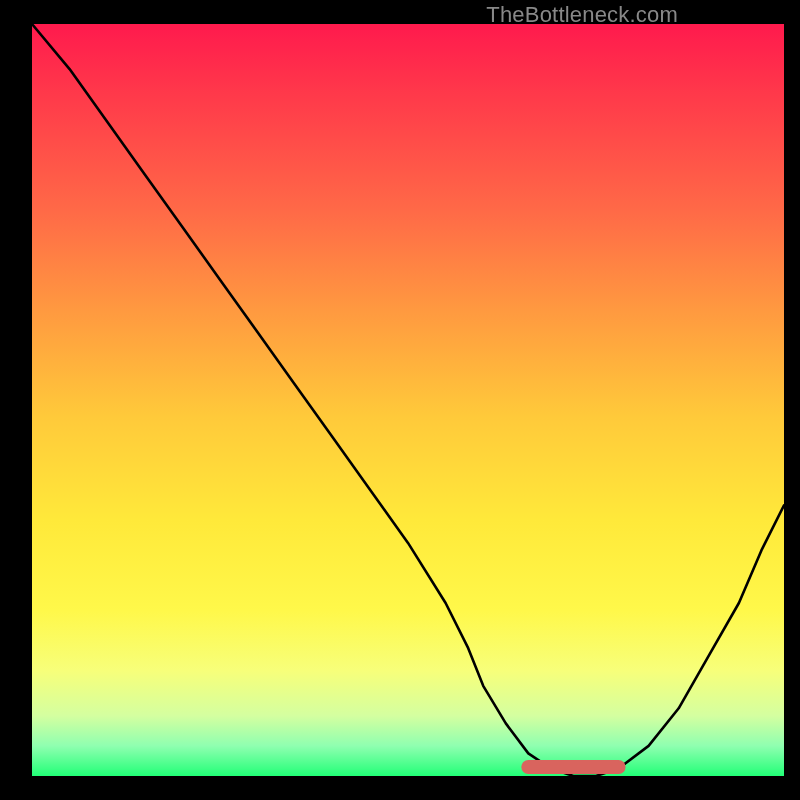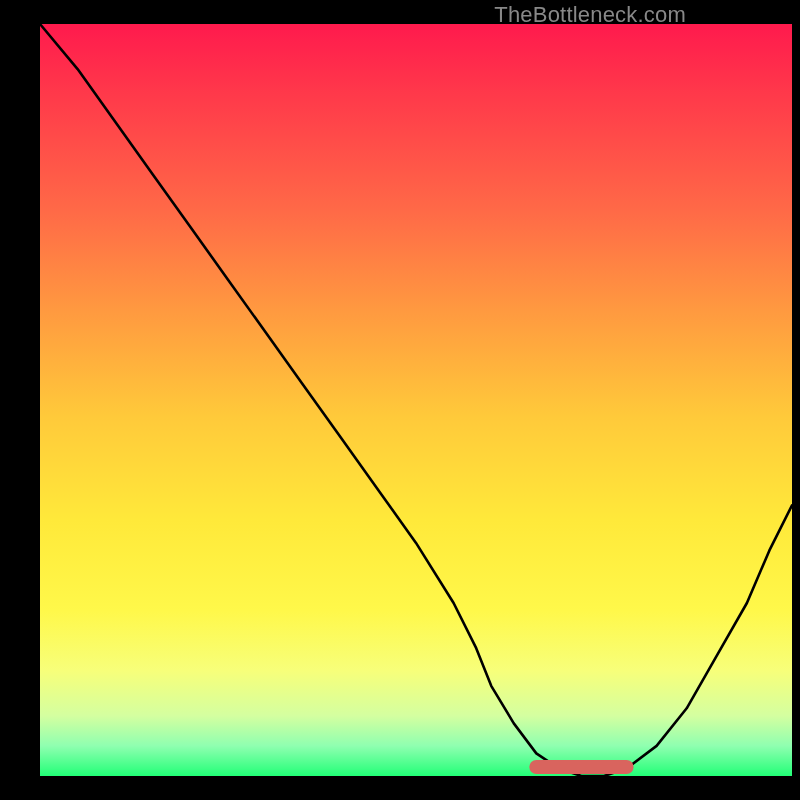--- a/index.html
+++ b/index.html
@@ -7,21 +7,21 @@
     padding: 0;
     width: 800px;
     height: 800px;
     background: #000;
     overflow: hidden;
     font-family: Arial, Helvetica, sans-serif;
   }
   .frame {
     position: absolute;
     top: 0;
-    left: 16px;
+    left: 8px;
     width: 680px;
     height: 800px;
     background: #000;
   }
   .plot {
     position: absolute;
     
     left: 24px;
     top: 24px;
     width: 752px;

